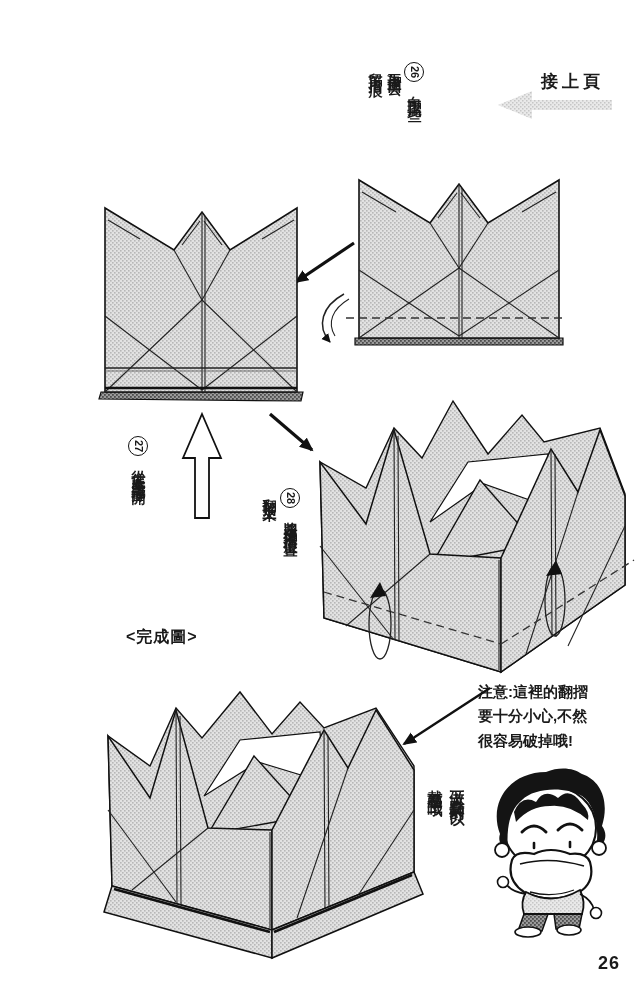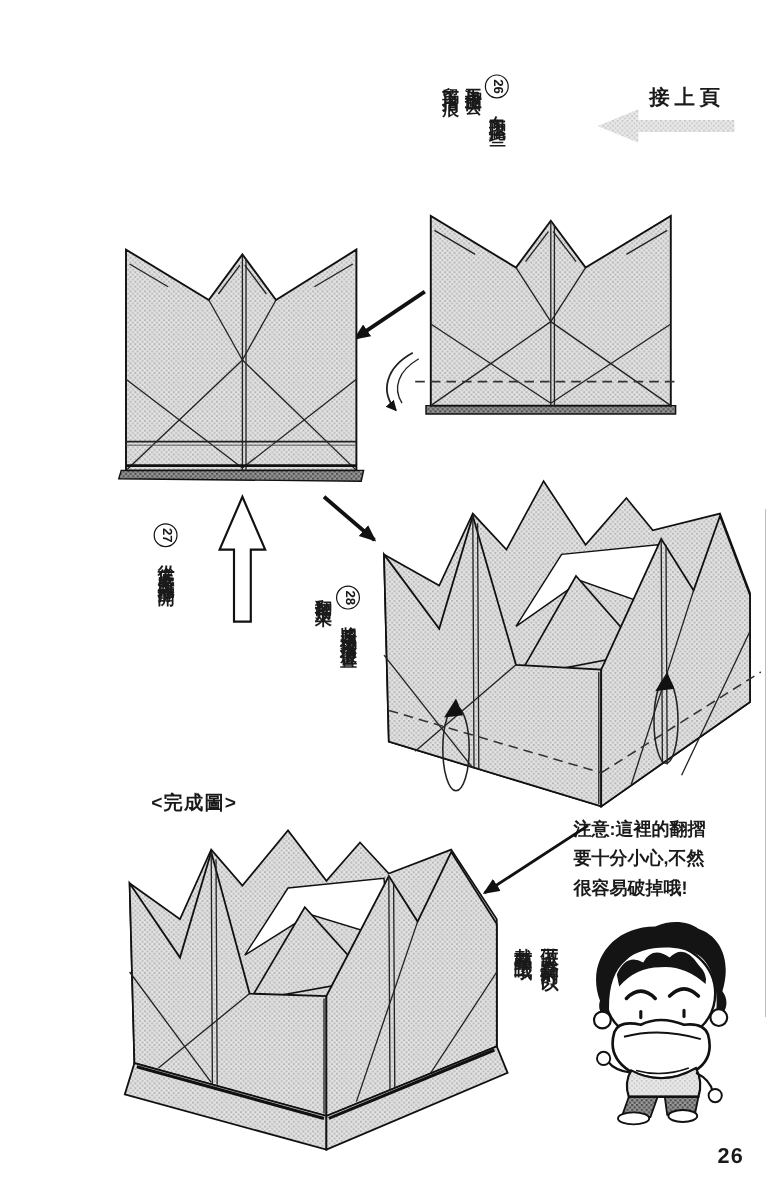--- a/index.html
+++ b/index.html
@@ -161,21 +161,21 @@
   <div class="htext note" style="left:478px;top:680px;width:164px;">
     <div>注意:這裡的翻摺</div>
     <div>要十分小心,不然</div>
     <div>很容易破掉哦!</div>
   </div>
 
   <svg style="left:392px;top:682px;" width="104" height="74" viewBox="0 0 104 74">
     <line x1="98" y1="6" x2="12" y2="62" stroke="#111" stroke-width="2.4" marker-end="url(#ah)"></line>
   </svg>
 
-  <div class="htext" style="left:126px;top:659px;font-size:16px;letter-spacing:1px;">&lt;完成圖&gt;</div>
+  <div class="htext" style="left:126px;top:627px;font-size:16px;letter-spacing:1px;">&lt;完成圖&gt;</div>
 
   <svg style="left:92px;top:690px;" width="340" height="252" viewBox="0 0 340 252">
     <polygon points="20,196 16,46 58,76 84,18 110,48 148,2 180,44 208,12 232,38 284,18 322,76 322,182 180,240" fill="url(#ht)" stroke="#111" stroke-width="1.4"></polygon>
     <polygon points="112,106 148,50 228,42 232,92 166,72" fill="#ffffff" stroke="#111" stroke-width="1.2"></polygon>
     <polygon points="116,144 162,66 216,126" fill="url(#ht)" stroke="#111" stroke-width="1.4"></polygon>
     <polygon points="20,196 16,46 58,108 84,20 116,138 180,140 180,240" fill="url(#ht)" stroke="#111" stroke-width="1.5"></polygon>
     <polygon points="180,240 180,140 232,40 256,78 284,20 322,80 322,182" fill="url(#ht)" stroke="#111" stroke-width="1.5"></polygon>
     <g stroke="#222" stroke-width="1.1" fill="none">
       <line x1="84" y1="20" x2="85" y2="214"></line>
       <line x1="88" y1="26" x2="89" y2="214"></line>

